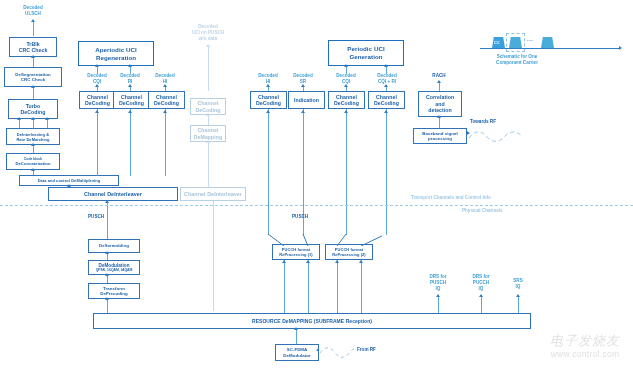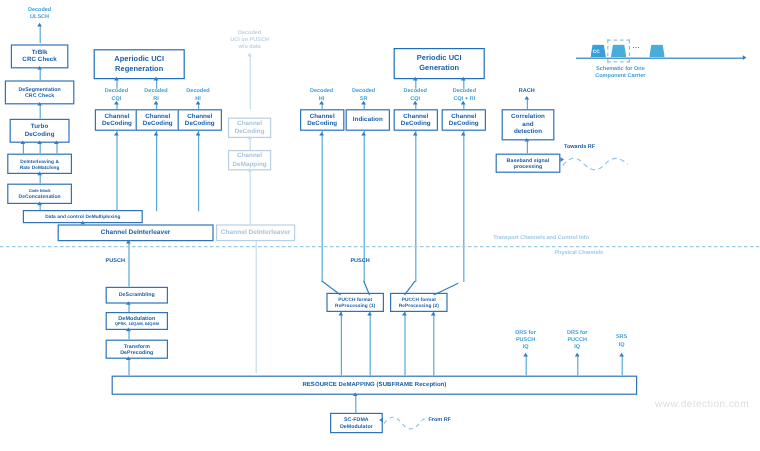--- a/index.html
+++ b/index.html
@@ -397,16 +397,17 @@
   <div class="cc-tag" style="left:494px; top:40px;">CC</div>
   <div class="trapz lite" style="left:509px; top:37px; width:13px; height:11px; clip-path: polygon(14% 0, 86% 0, 100% 100%, 0 100%);"></div>
   <div class="dash-box" style="left:506px; top:33px; width:19px; height:19px;"></div>
   <div class="dots" style="left:527px; top:36px;">...</div>
   <div class="trapz lite" style="left:541px; top:37px; width:13px; height:11px; clip-path: polygon(14% 0, 86% 0, 100% 100%, 0 100%);"></div>
 
   <div class="lbl" style="left:484px; top:54px; width:66px;">Schematic for One
 Component Carrier</div>
 
   <div class="wm" style="left:538px; top:332px; width:94px;">
-    <div class="url">www.detection.com</div>
+    <div class="cn">电子发烧友</div>
+    <div class="url">www.control.com</div>
   </div>
 
 </div>
 
 </body></html>

